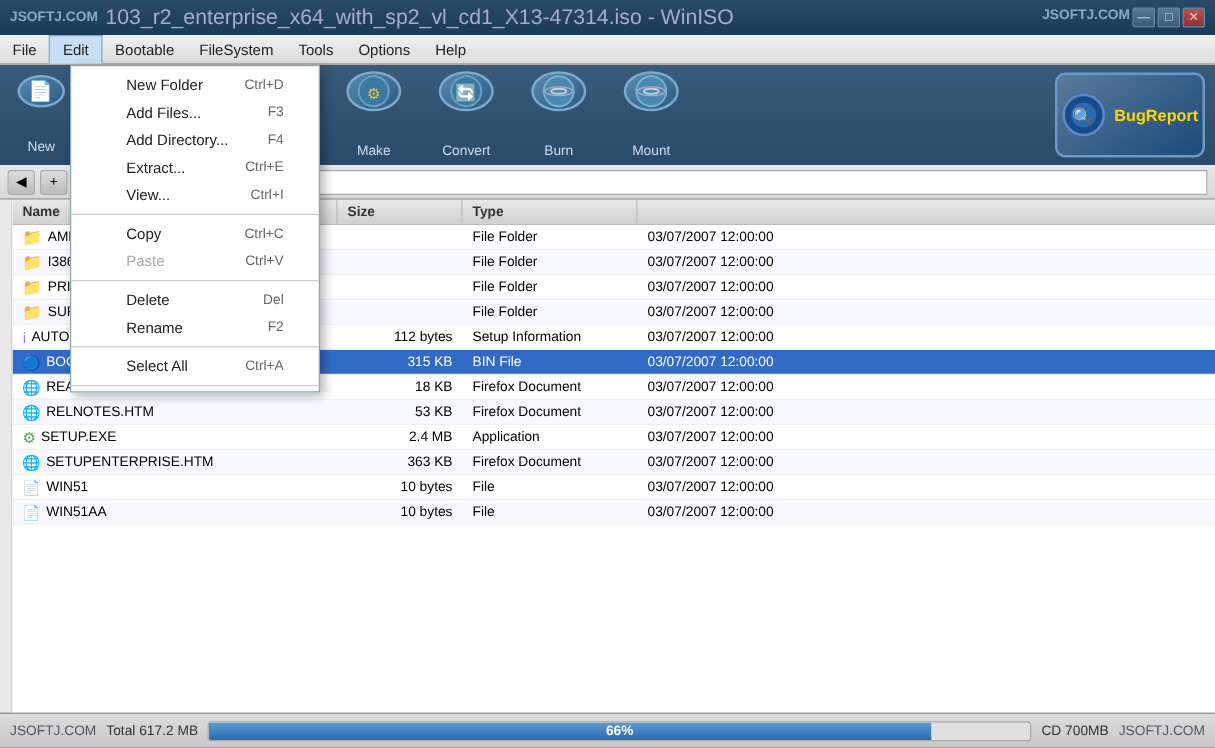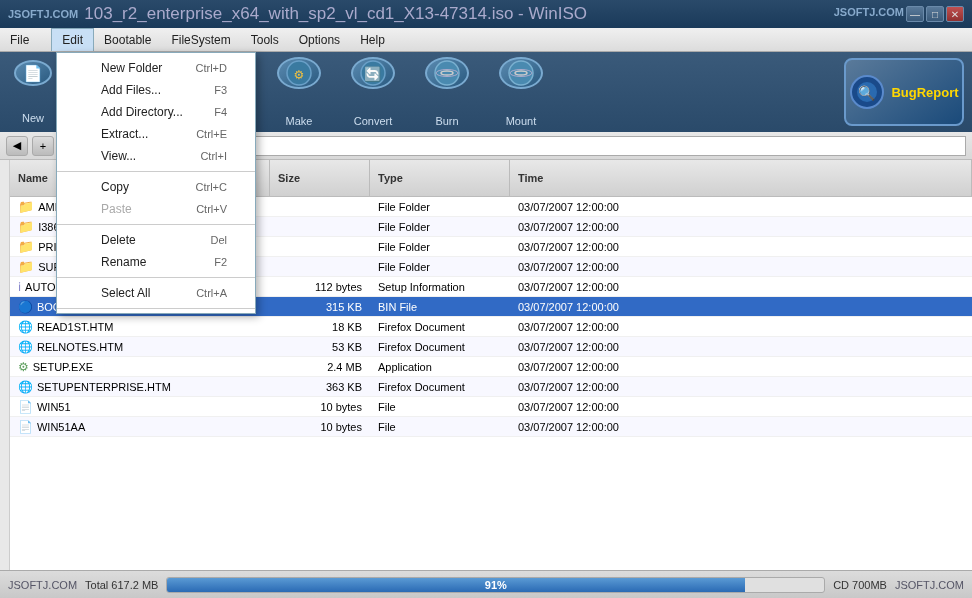--- a/index.html
+++ b/index.html
@@ -40,21 +40,21 @@
       border-bottom: 1px solid #aaa;
     }
     .menu-item {
       padding: 3px 10px;
       cursor: pointer;
       height: 100%;
       display: flex; align-items: center;
       font-size: 12px;
       color: #222;
     }
-    .menu-item.active { background: #c8dff5; border: 1px solid #8ab; border-bottom: none; margin-left: 12px; }
+    .menu-item.active { background: #c8dff5; border: 1px solid #8ab; border-bottom: none; }
 
     
     #toolbar {
       background: linear-gradient(to bottom, #3a5a7a, #2a4a6a);
       height: 80px;
       display: flex;
       align-items: center;
       padding: 4px 8px;
       gap: 4px;
     }
@@ -140,21 +140,21 @@
     
     #file-list {
       flex: 1;
       overflow-y: auto;
       background: white;
     }
     .file-list-header {
       display: flex;
       background: linear-gradient(to bottom, #e8e8e8, #d0d0d0);
       border-bottom: 1px solid #bbb;
-      height: 37px;
+      height: 20px;
       align-items: center;
       position: sticky; top: 0;
     }
     .col-header {
       padding: 2px 8px;
       font-size: 11px;
       font-weight: bold;
       color: #333;
       cursor: pointer;
       border-right: 1px solid #bbb;
@@ -376,21 +376,20 @@
 <div id="main">
 
   <div id="left-panel" style="width:10px; background:#e8e8e8; border-right:1px solid #ccc;"></div>
 
   <div id="file-list">
 
     <div class="file-list-header">
       <div class="col-header col-name">Name</div>
       <div class="col-header col-size">Size</div>
       <div class="col-header col-type">Type</div>
-      <div class="col-header col-time">Time</div>
     </div>
 
     <div id="file-rows">
         <div class="file-row">
       <div class="file-cell name">
             <span class="icon-folder">📁</span>
             <span>AMD64</span>
           </div>
       <div class="file-cell size"></div>
       <div class="file-cell type">File Folder</div>
@@ -497,21 +496,21 @@
     </div>
       </div>
   </div>
 </div>
 
 <div id="statusbar">
   <span class="bottom-watermark">JSOFTJ.COM</span>
   <span class="status-label">Total 617.2 MB</span>
   <div id="progress-bar-container">
     <div id="progress-bar" style="width:88%"></div>
-    <span id="progress-text">91%</span>
+    <span id="progress-text">66%</span>
   </div>
   <span class="status-right">CD 700MB</span>
   <span class="bottom-watermark" style="margin-left:auto;">JSOFTJ.COM</span>
 </div>
 
 <div id="dropdown-menu">
 
   <div class="menu-group">
     <div class="drop-item">
       <span>New Folder</span>

